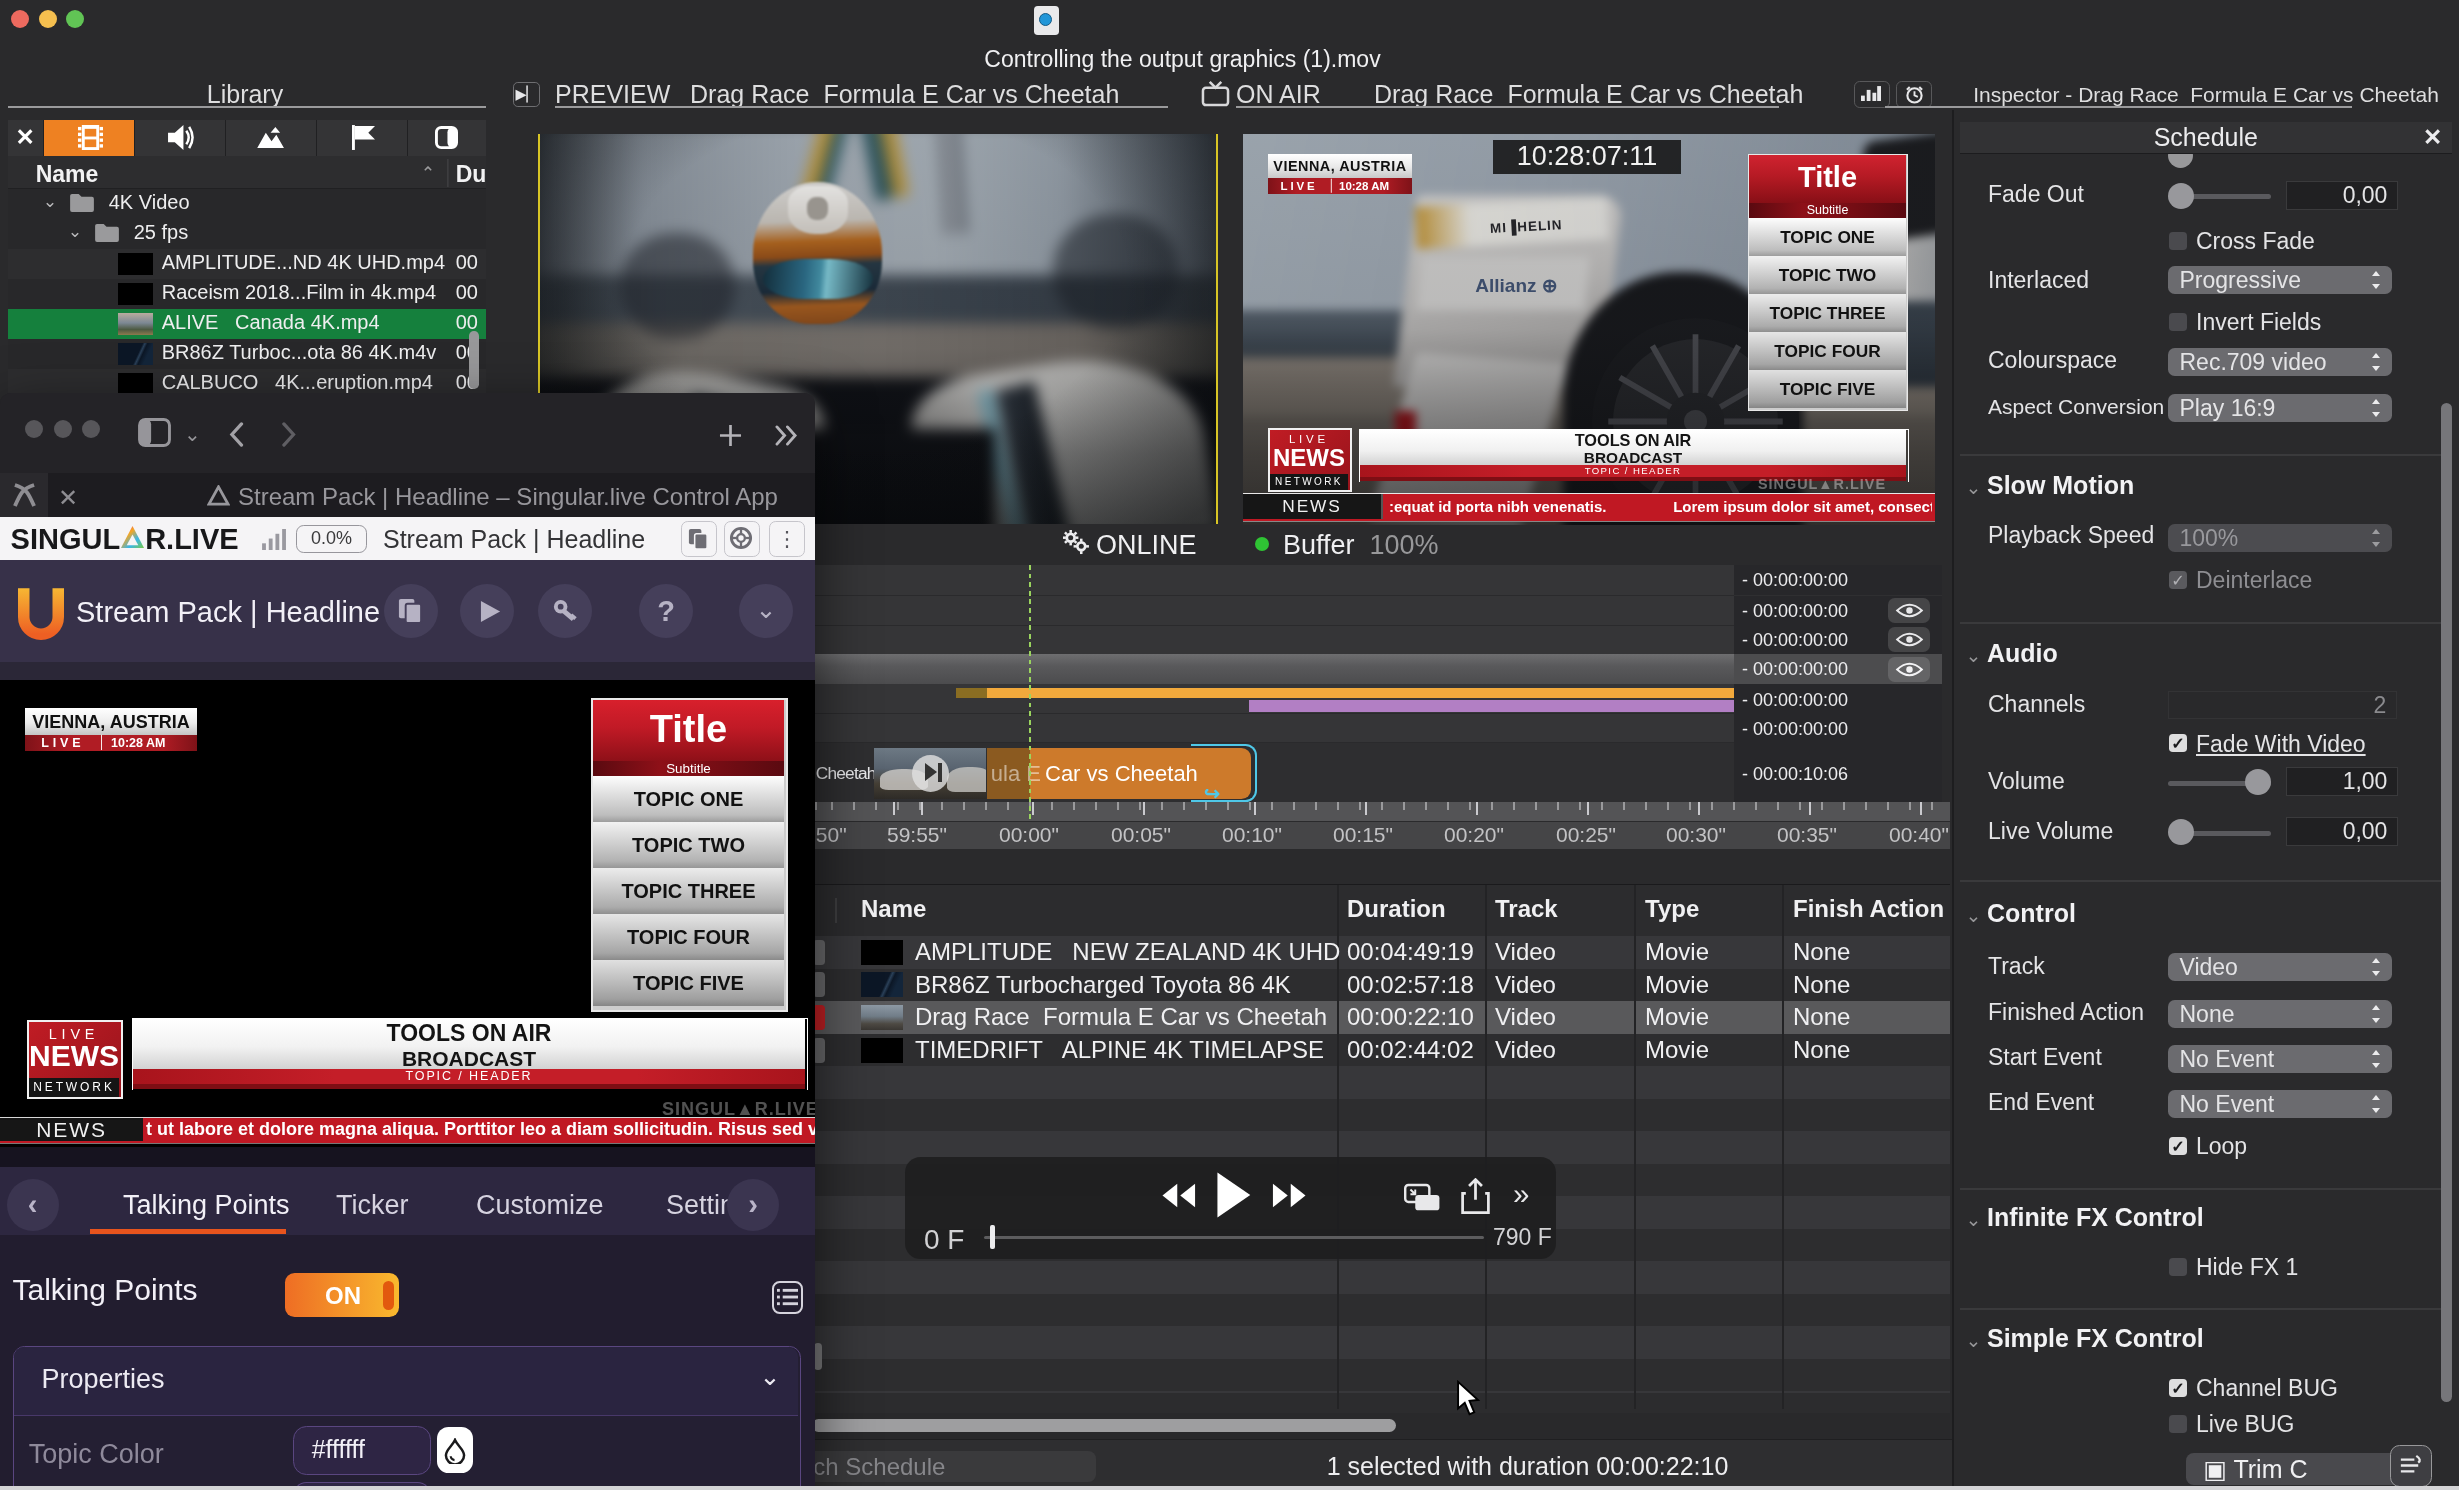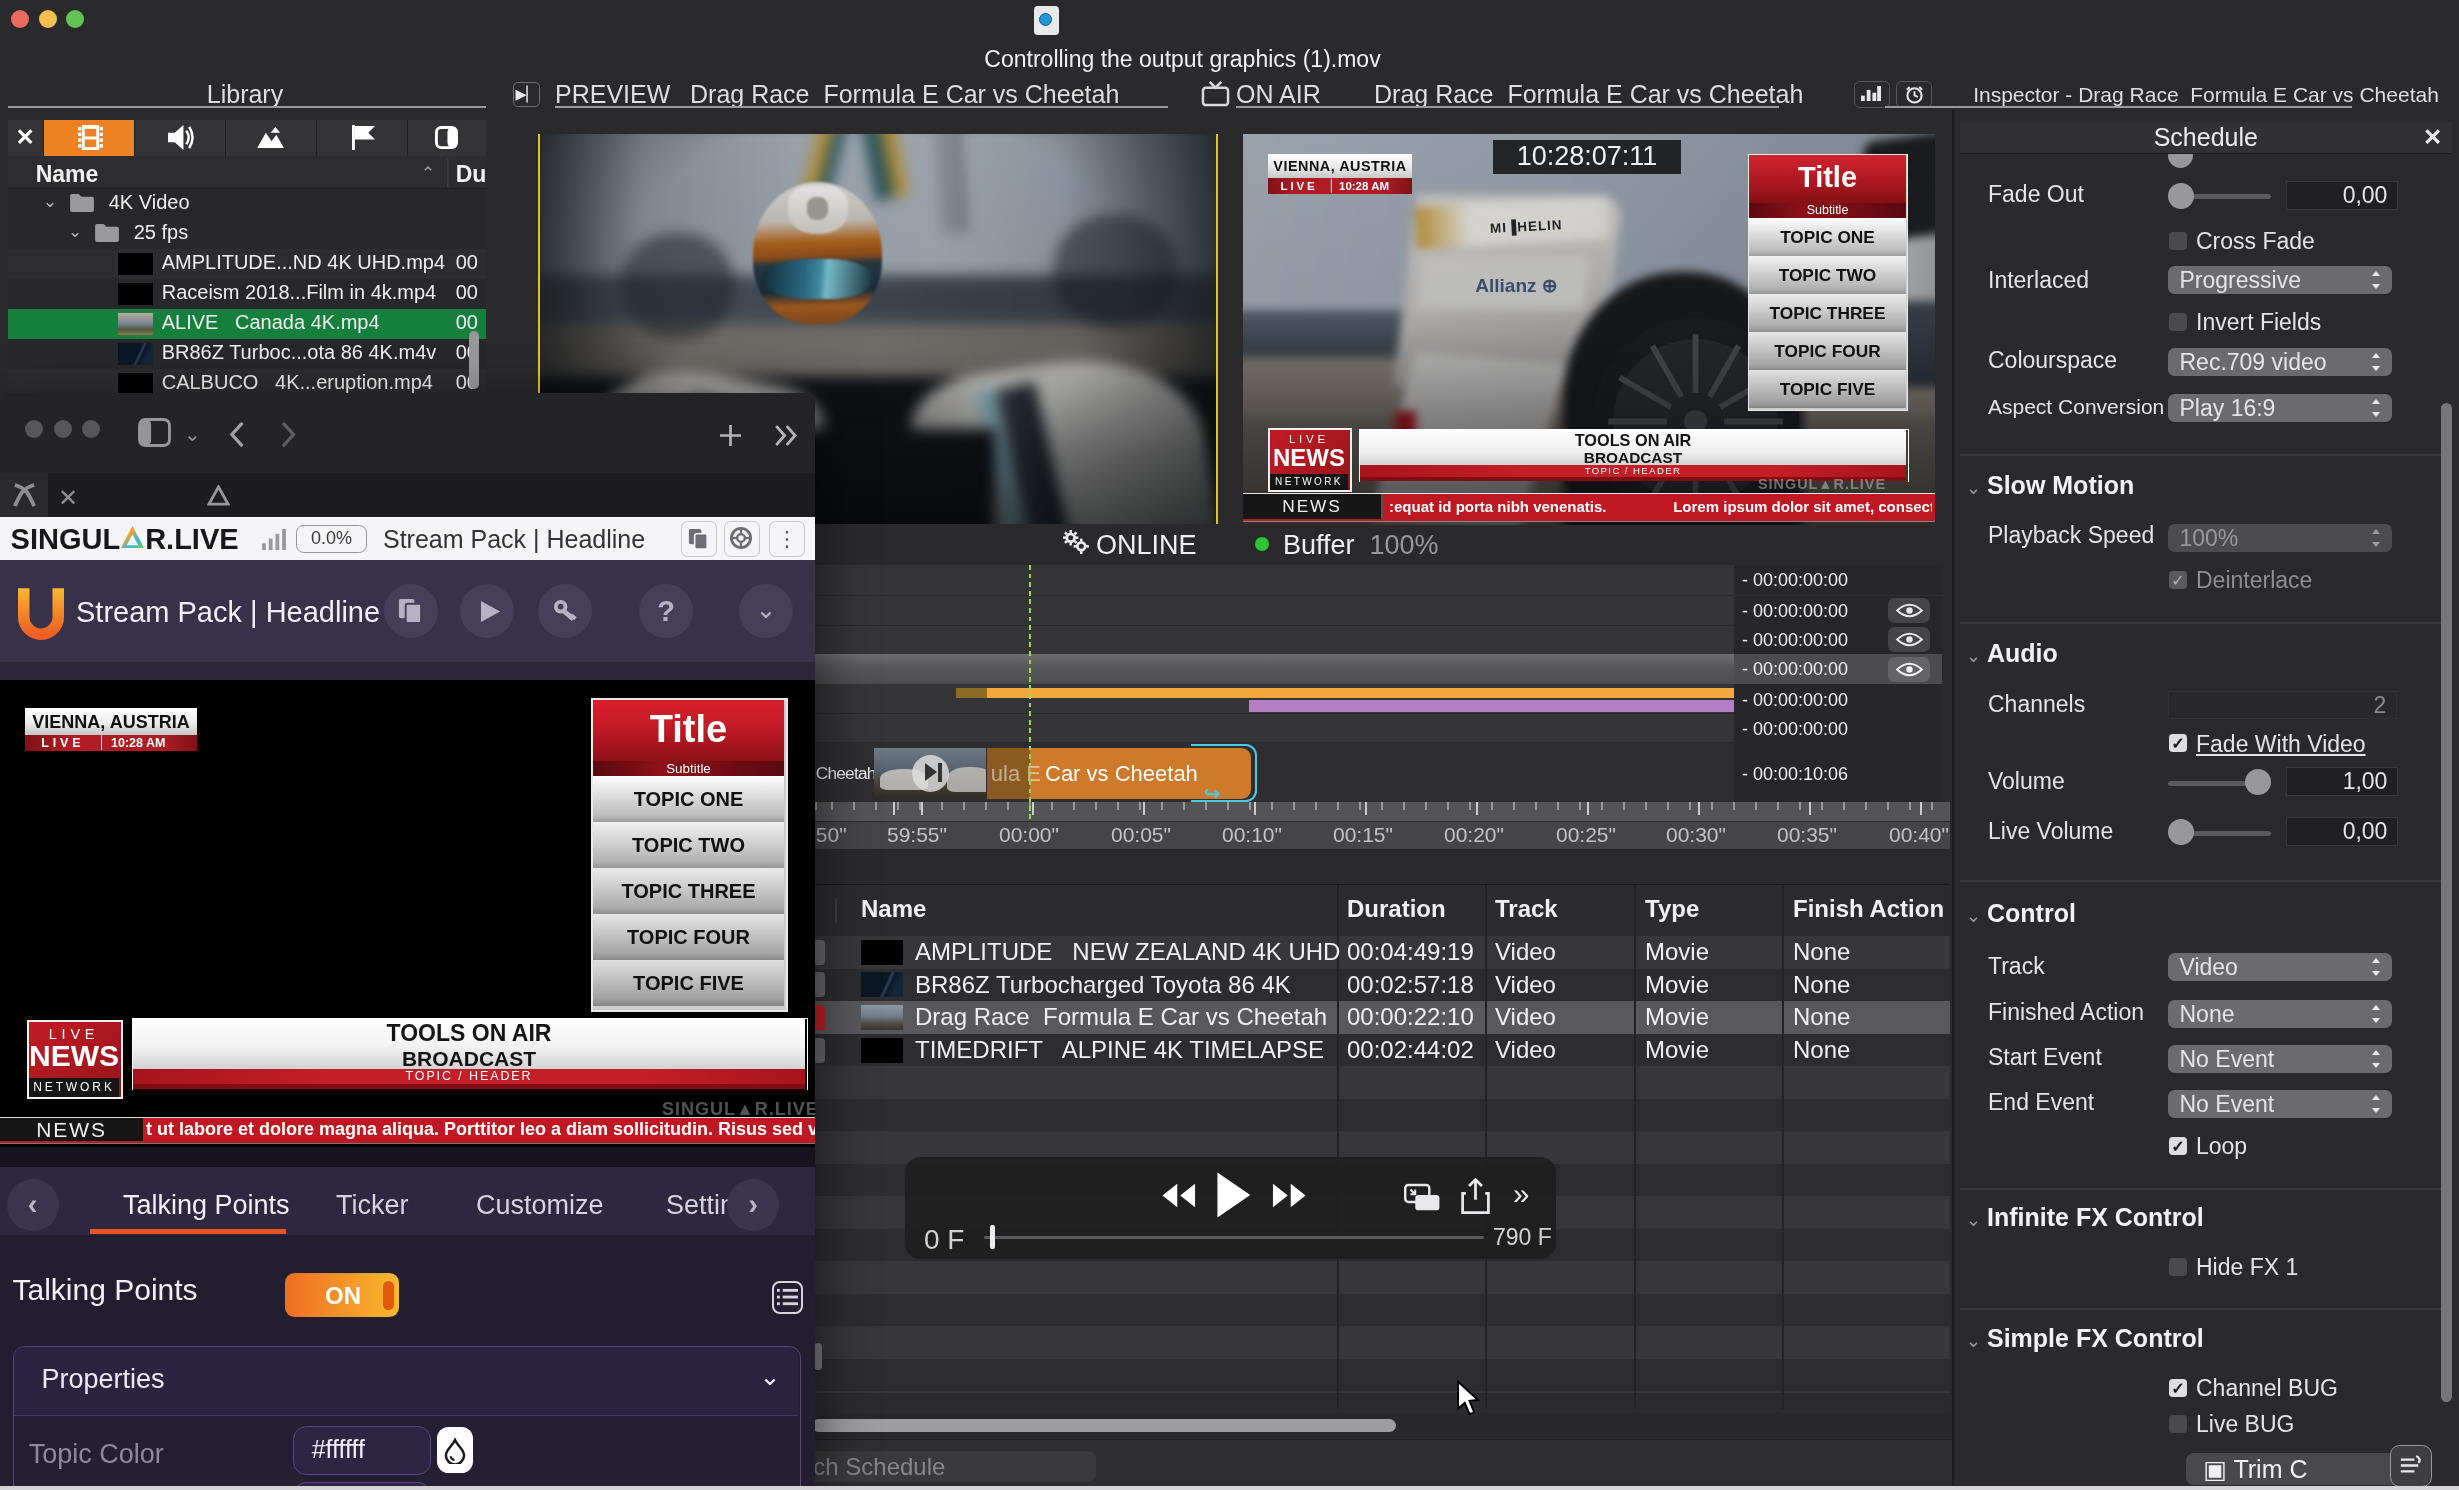--- a/index.html
+++ b/index.html
@@ -482,20 +482,21 @@
       <div class="abs" style="left:85px;top:68px;width:4.8px;height:24px;background:#ececee;border-radius:1.9px;"></div>
       <div class="abs" style="left:588px;top:67px;color:#d2d2d4;font-size:23px;">790 F</div>
     </div>
 
     <div class="abs" style="left:0;top:528px;width:1138px;height:27px;background:#29292b;"></div>
     <div class="abs" style="left:0;top:534px;width:584px;height:12.5px;background:#9e9ea0;border-radius:6.7px;"></div>
   </div>
 
   <div class="abs" style="left:788px;top:1439px;width:1164px;height:52px;background:#2e2e30;border-top:1.9px solid #1f1f21;"></div>
   <div class="abs" style="left:788px;top:1451px;width:308px;height:31px;background:#3a3a3c;border-radius:0 7.7px 7.7px 0;color:#86868a;font-size:24px;line-height:31px;padding-left:17.3px;">rch Schedule</div>
+  <div class="abs" style="left:1143px;top:1452px;width:769px;text-align:center;color:#ededef;font-size:25px;">1 selected with duration 00:00:22:10</div>
 
   <div class="abs" style="left:1952px;top:110px;width:1.9px;height:1381px;background:#1d1d1f;"></div>
 
   <div id="inspector" class="abs" style="left:1956px;top:110px;width:503px;height:1381px;overflow:hidden;color:#e4e4e6;font-size:23px;white-space:nowrap;">
     <div class="abs" style="left:212px;top:33px;width:25px;height:25px;background:#98989a;border-radius:50%;"></div>
     <div class="abs" style="left:3.8px;top:11.5px;width:492px;height:32px;background:#323234;border-bottom:1.9px solid #1c1c1e;text-align:center;line-height:30px;color:#ececee;font-size:25px;">Schedule<span style="position:absolute;right:9.6px;top:0;font-size:23px;font-weight:bold;">✕</span></div>
 
     <div class="abs" style="left:32px;top:71px;">Fade Out</div>
     <div class="abs" style="left:225px;top:84px;width:90px;height:4.8px;background:#5a5a5e;border-radius:2.9px;"></div>
     <div class="abs" style="left:212px;top:73px;width:26px;height:26px;background:#98989c;border-radius:50%;"></div>
@@ -628,20 +629,21 @@
     <div class="abs" style="left:0;top:80px;width:815px;height:44px;background:#1d1c20;">
       <div class="abs" style="left:0;top:0;width:48px;height:44px;background:#2a292d;">
         <svg style="position:absolute;left:12.5px;top:9.6px;" width="23" height="25" viewBox="0 0 24 26">
             <path d="M2 2 C14 6 16 10 22 24 M22 2 C10 6 8 10 2 24" stroke="#8e8d92" stroke-width="4" fill="none"></path>
           </svg>
       </div>
       <div class="abs" style="left:58px;top:10.6px;color:#8e8d92;font-size:24px;">✕</div>
       <svg class="abs" style="left:207px;top:11.5px;" width="23" height="21" viewBox="0 0 24 22">
           <path d="M12 2 L22 20 L2 20 Z" fill="none" stroke="#98979c" stroke-width="3"></path>
         </svg>
+      <div class="abs" style="left:238px;top:9.6px;color:#98979c;font-size:24px;">Stream Pack | Headline – Singular.live Control App</div>
     </div>
 
     <div class="abs" style="left:0;top:124px;width:815px;height:43px;background:#f5f4f6;">
       <div style="position:absolute;left:10.6px;top:5.8px;color:#18181a;font-size:29px;font-weight:bold;letter-spacing:0;">SINGUL<span style="position:relative;display:inline-block;width:25px;"><svg style="position:absolute;left:0;top:-24px;" width="25" height="25" viewBox="0 0 26 26">
               <defs>
                 <linearGradient id="rg" x1="0" y1="0" x2="1" y2="1">
                   <stop offset="0" stop-color="#e82c8a"></stop>
                   <stop offset=".35" stop-color="#f5a623"></stop>
                   <stop offset=".65" stop-color="#38b6e8"></stop>
                   <stop offset="1" stop-color="#7ac943"></stop>

